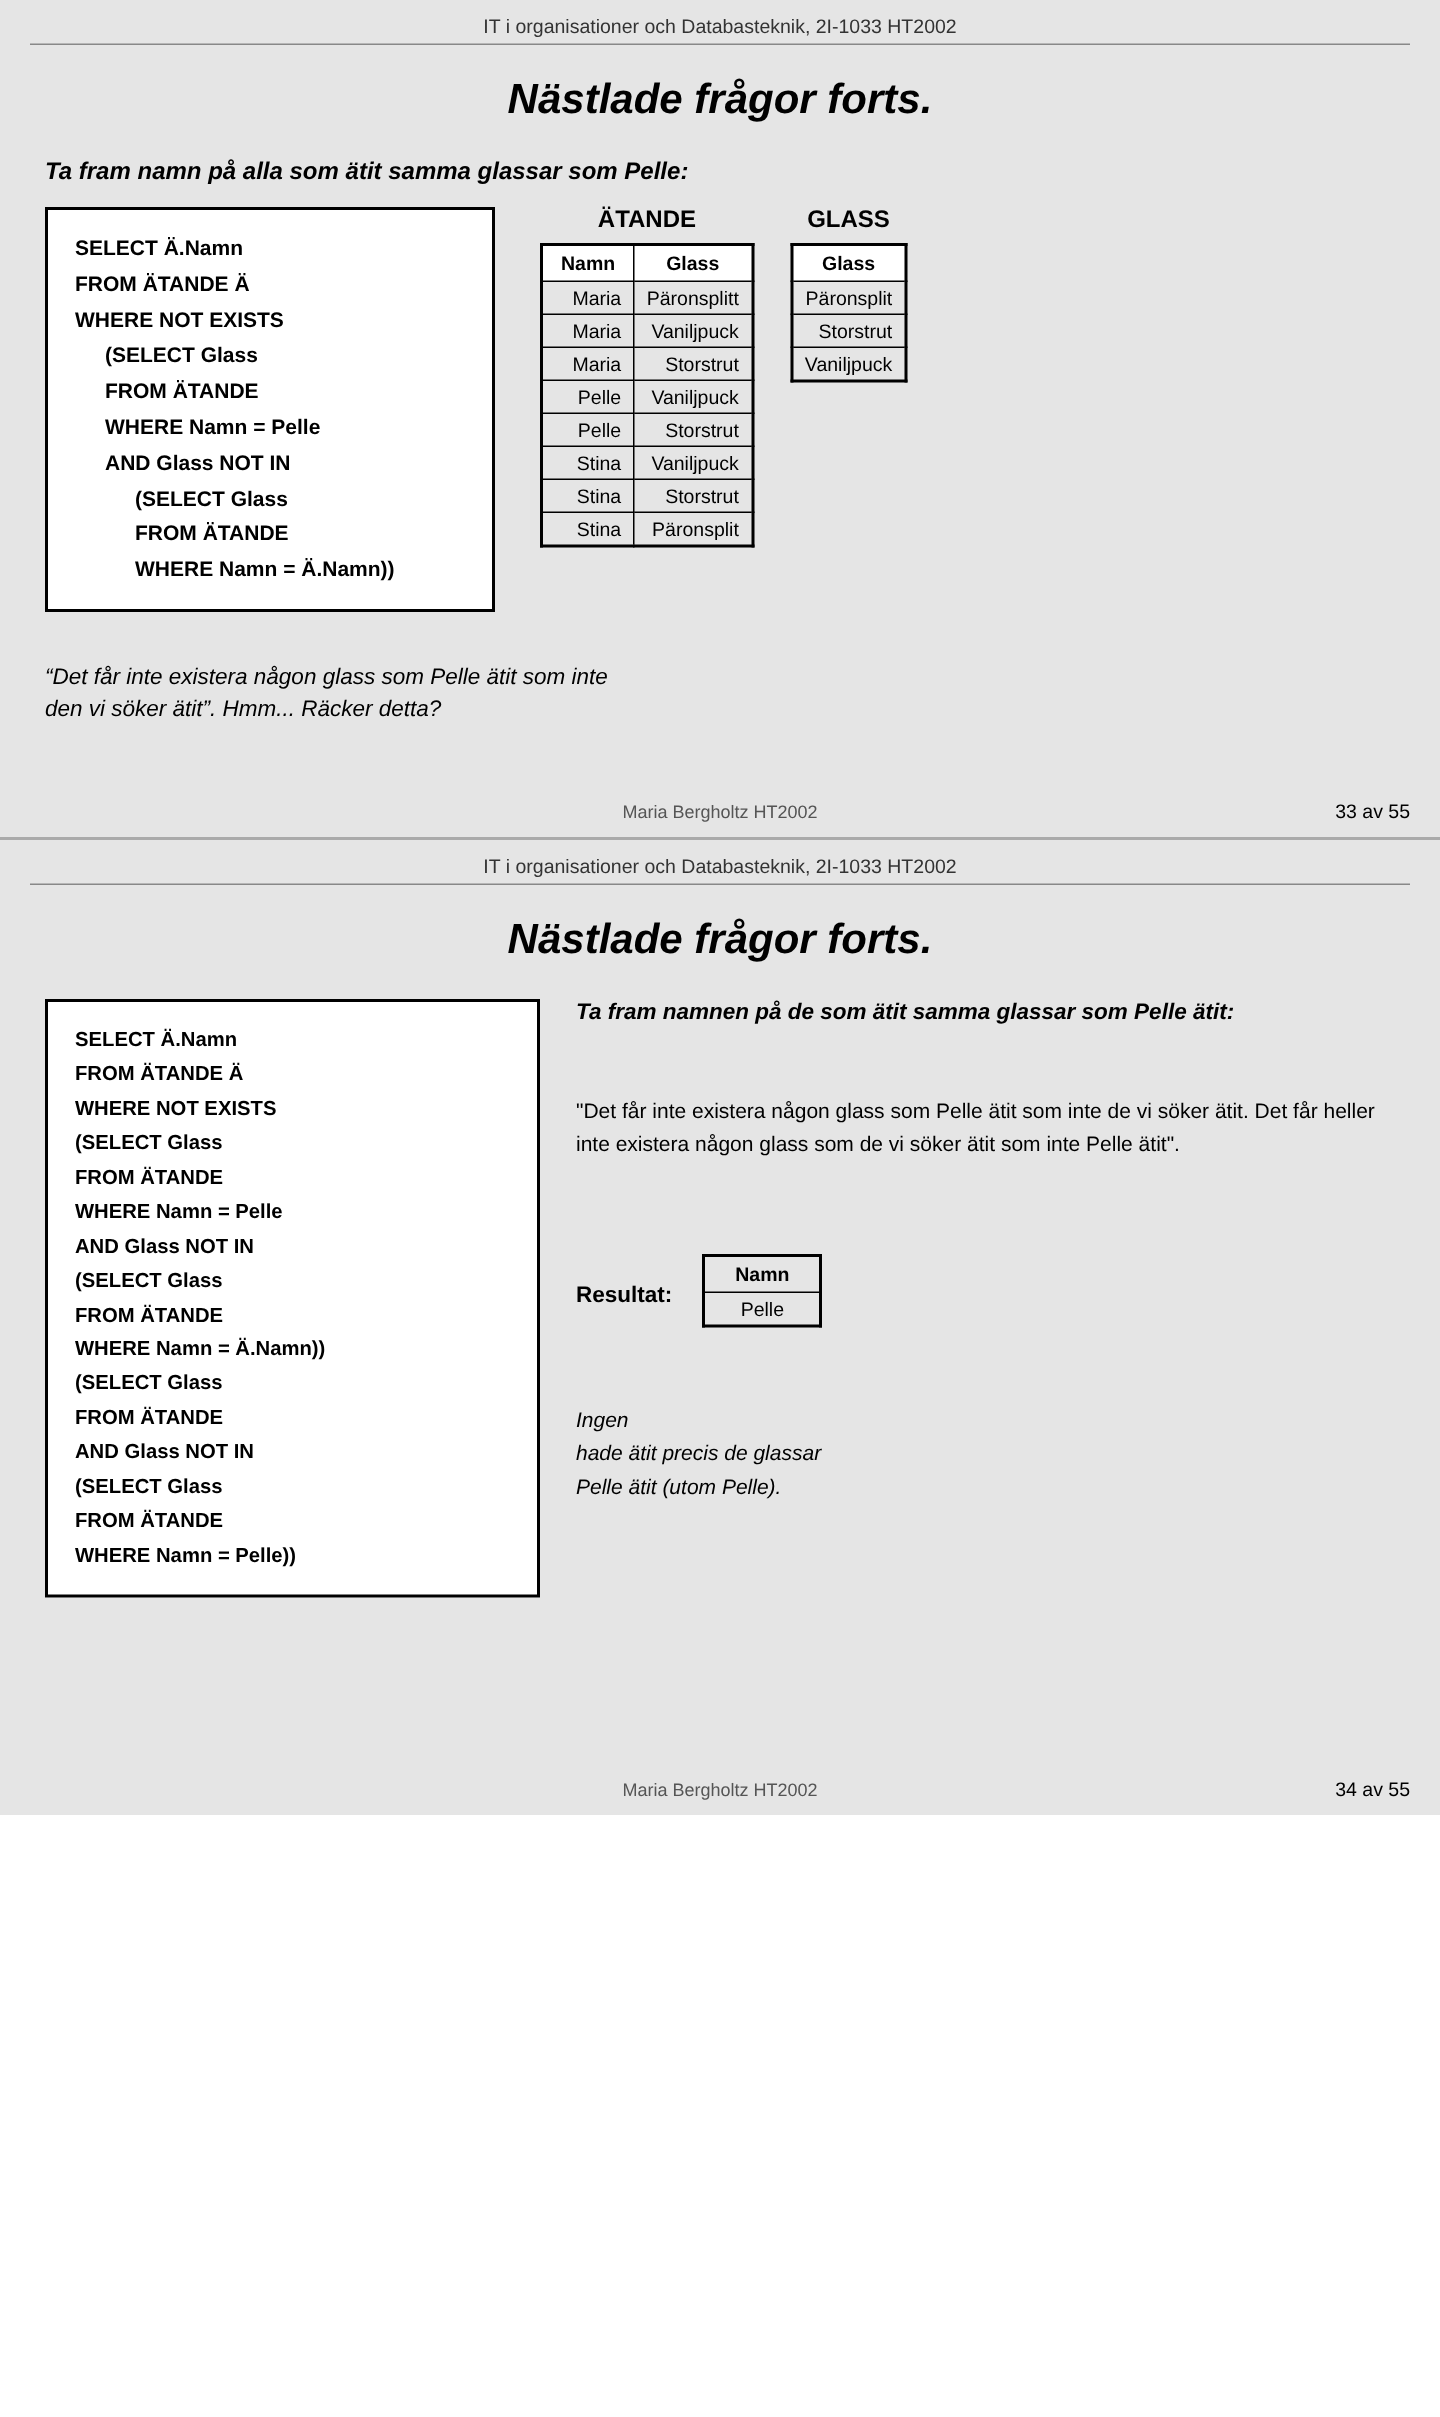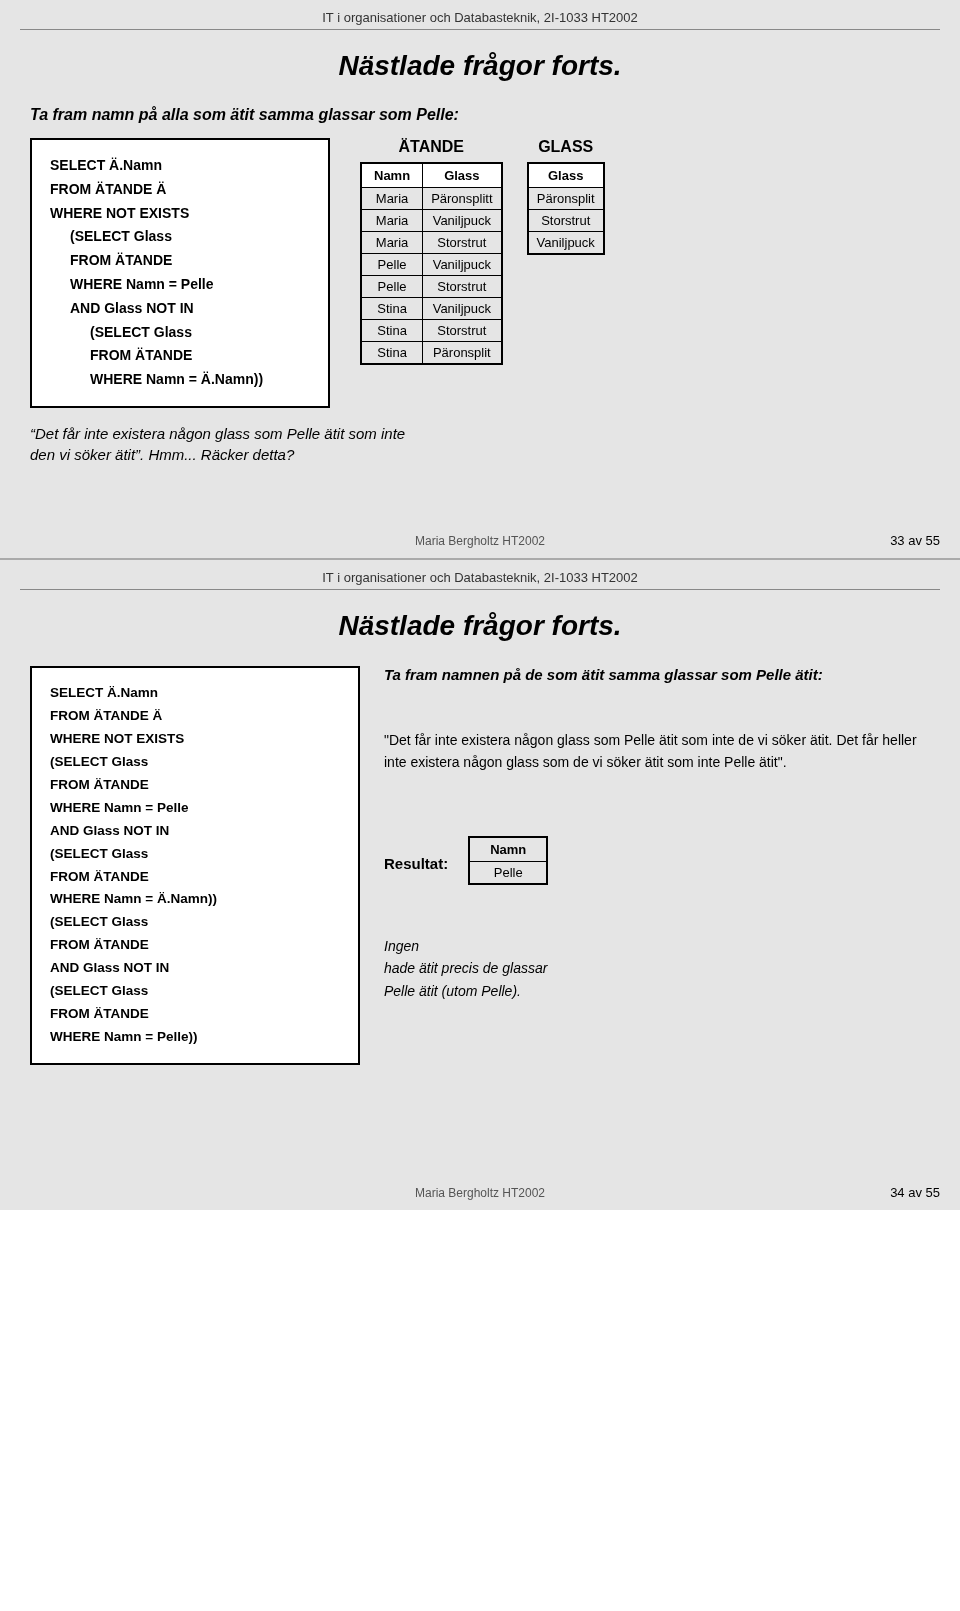--- a/index.html
+++ b/index.html
@@ -103,26 +103,26 @@
       padding: 4px 12px;
       background: #fff;
       font-weight: bold;
       text-align: center;
       font-size: 13px;
     }
 
     .db-table td {
       border: 1px solid #000;
       padding: 3px 8px;
-      text-align: center;
+      text-align: right;
       font-size: 13px;
     }
 
     .slide1-bottom {
-      margin-top: 17px;
+      margin-top: 35px;
       padding: 0 10px;
       font-size: 15px;
       font-style: italic;
     }
 
     .slide1-bottom p {
       margin-bottom: 4px;
     }
 
     .page1-footer {

